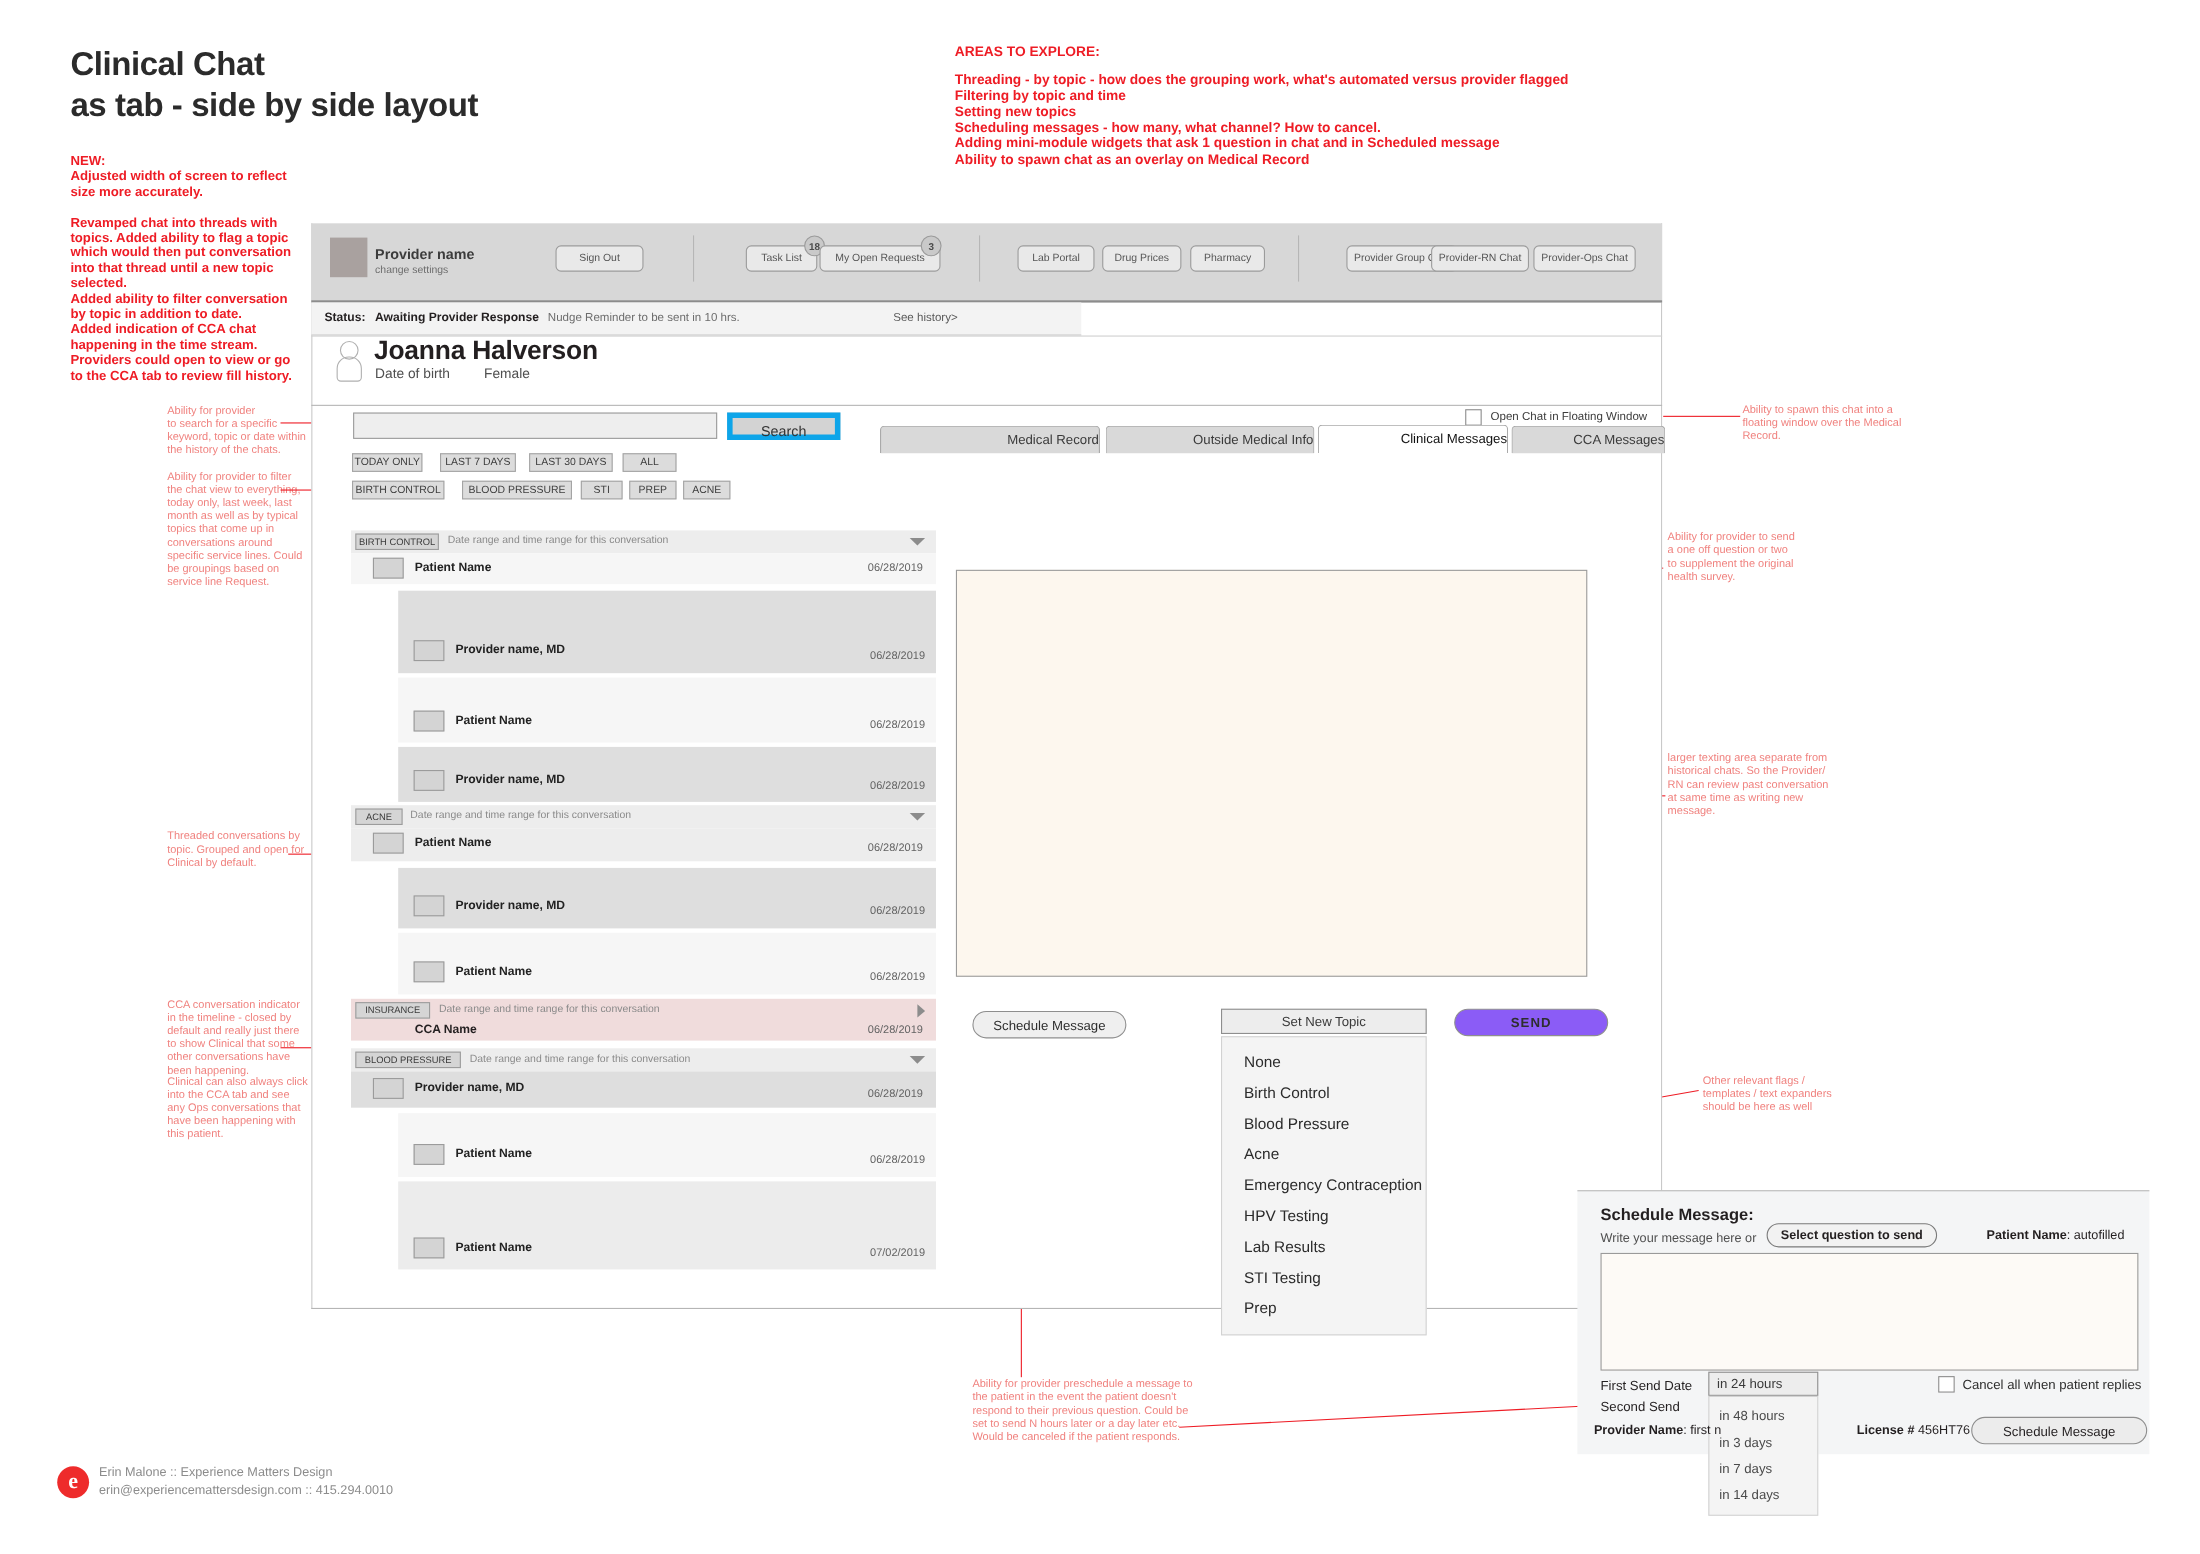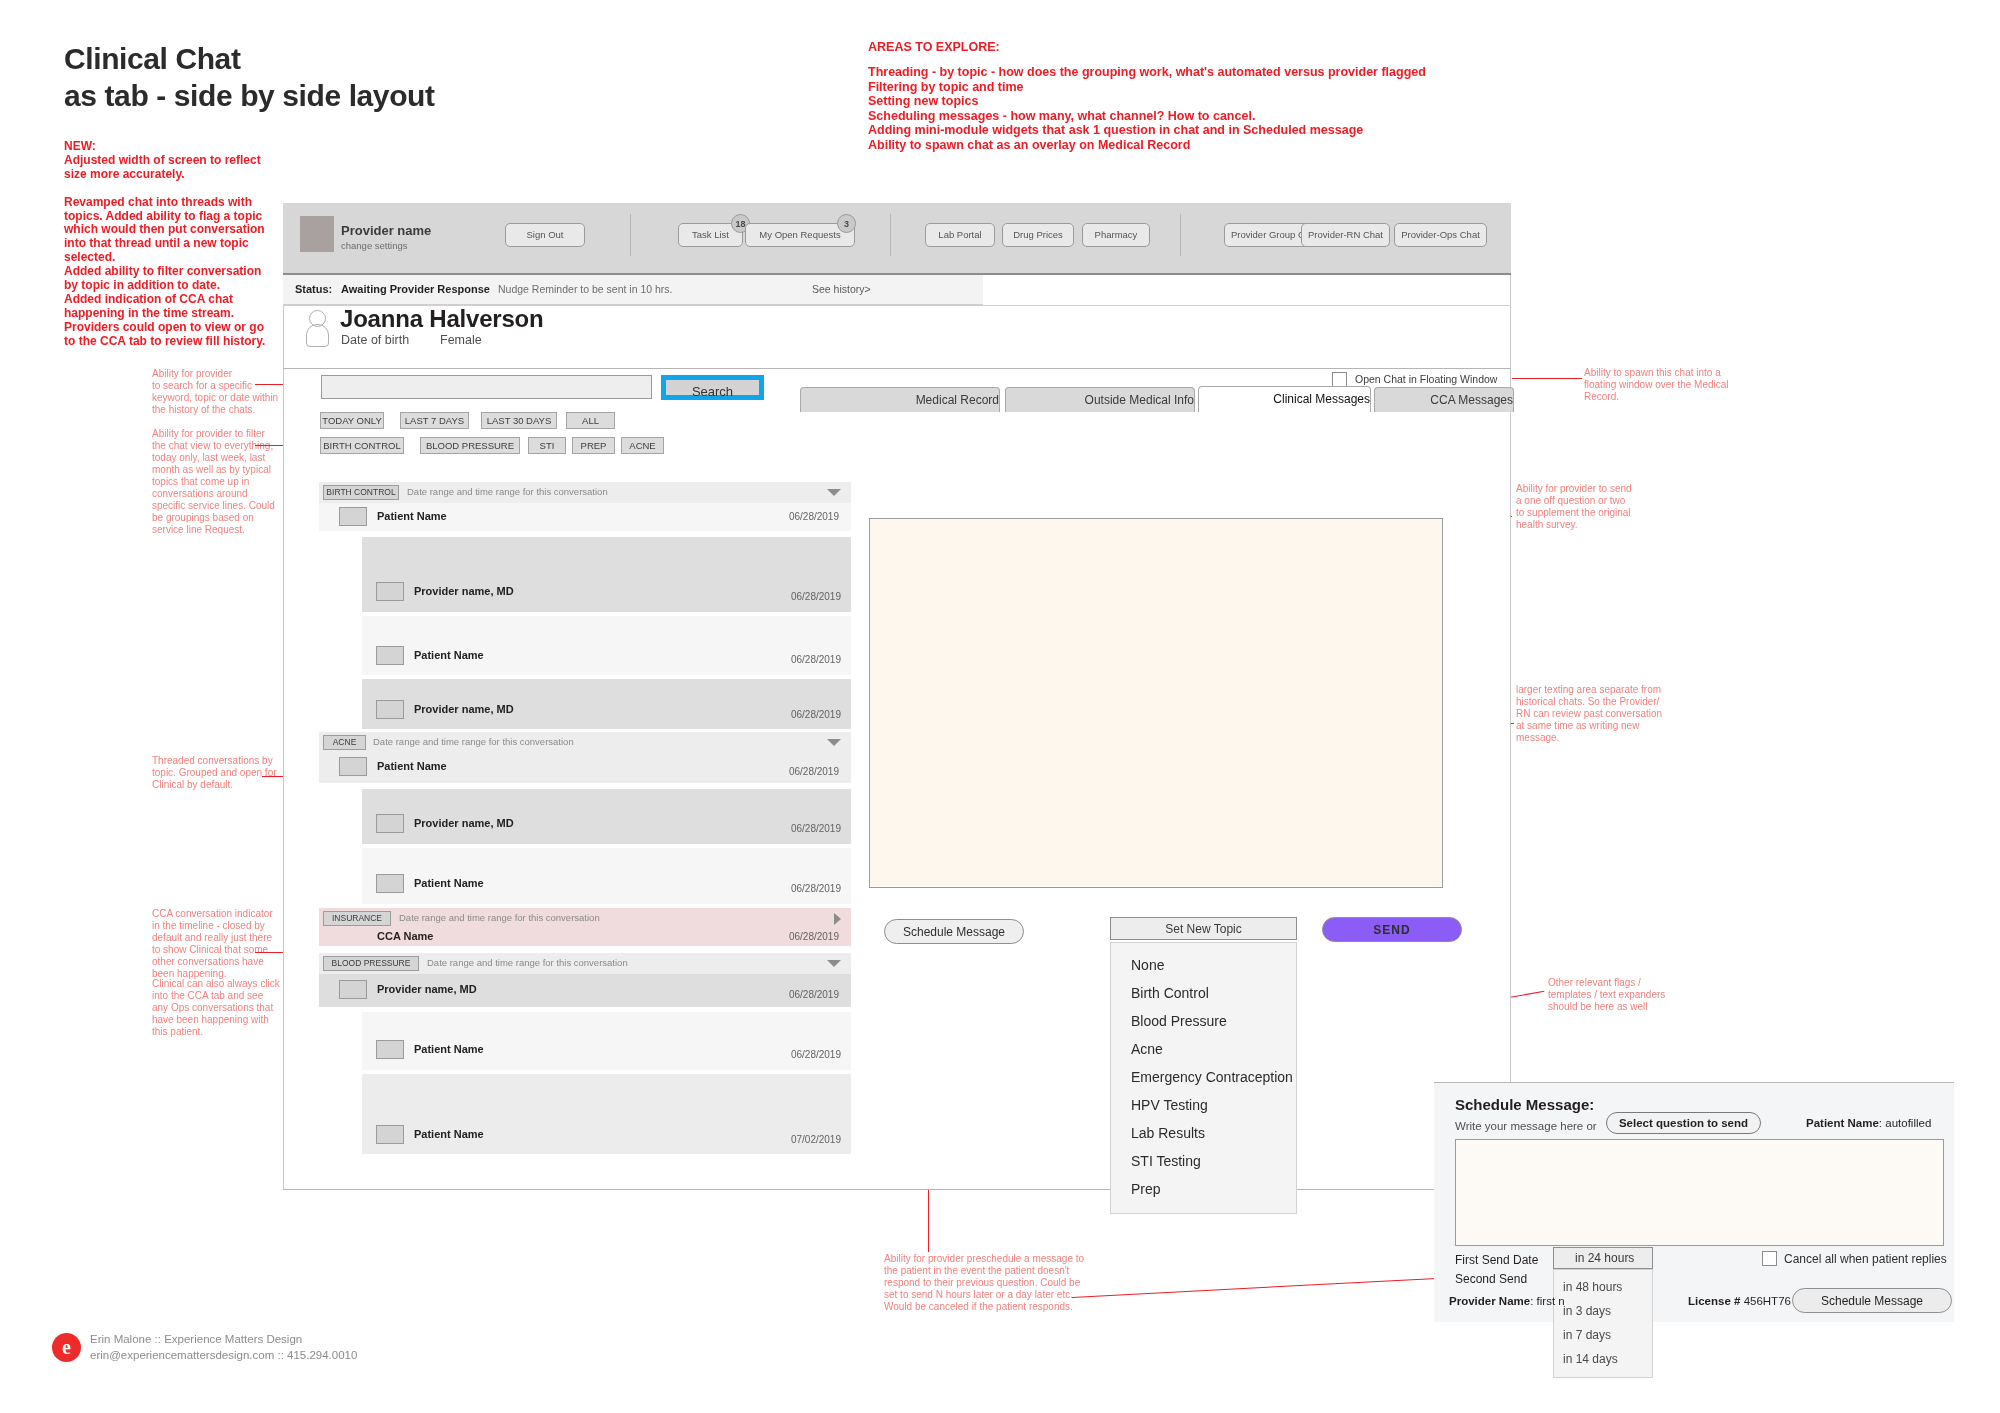--- a/index.html
+++ b/index.html
@@ -102,21 +102,21 @@
   
   #sched-dlg { position:absolute; left:1434px; top:1082px; width:520px; height:240px; background:#f4f5f6; border-top:1px solid #b9b9b9; }
   #sd-title { position:absolute; left:1455px; top:1096px; font-size:15px; font-weight:bold; }
   #sd-write { position:absolute; left:1455px; top:1120px; font-size:11.5px; color:#4f4f4f; }
   #sd-selq { position:absolute; left:1606px; top:1112px; width:155px; height:22px; border:1px solid #7a7a7a; border-radius:12px; background:#f2f2f2; font-size:11.5px; font-weight:bold; text-align:center; line-height:21px; }
   #sd-ptname { position:absolute; left:1806px; top:1117px; font-size:11.5px; }
   #sd-ptname b { font-weight:bold; }
   #sd-area { position:absolute; left:1455px; top:1139px; width:489px; height:107px; background:#fdfaf6; border:1px solid #9a9a9a; }
   #sd-fsd { position:absolute; left:1455px; top:1253px; font-size:12px; }
   #sd-second { position:absolute; left:1455px; top:1272px; font-size:12px; }
-  #sd-when { position:absolute; left:1553px; top:1247px; width:100px; height:22px; background:#ededed; border:1px solid #8e8e8e; font-size:12px; line-height:21px; padding-left:21px; color:#3a3a3a; }
+  #sd-when { position:absolute; left:1553px; top:1247px; width:100px; height:22px; background:#ededed; border:1px solid #8e8e8e; font-size:12px; line-height:21px; padding-left:7px; color:#3a3a3a; }
   #sd-when-menu { position:absolute; left:1553px; top:1269px; width:100px; background:#f4f4f4; border:1px solid #d2d2d2; padding:5px 0 6px 0; }
   #sd-when-menu .opt { font-size:12px; color:#4a4a4a; padding:5px 0 5px 9px; }
   #sd-cancel-chk { position:absolute; left:1762px; top:1251px; width:15px; height:15px; border:1px solid #8c8c8c; background:#fff; }
   #sd-cancel-lbl { position:absolute; left:1784px; top:1252px; font-size:12px; color:#2e2e2e; }
   #sd-provname { position:absolute; left:1449px; top:1295px; font-size:11.5px; }
   #sd-license { position:absolute; left:1688px; top:1295px; font-size:11.5px; }
   #sd-submit { position:absolute; left:1792px; top:1288px; width:160px; height:25px; border:1px solid #8e8e8e; border-radius:14px; background:#ececec; font-size:12px; text-align:center; line-height:24px; }
 
   
   #float-chk { position:absolute; left:1332px; top:372px; width:15px; height:15px; border:1px solid #8c8c8c; background:#fff; }

